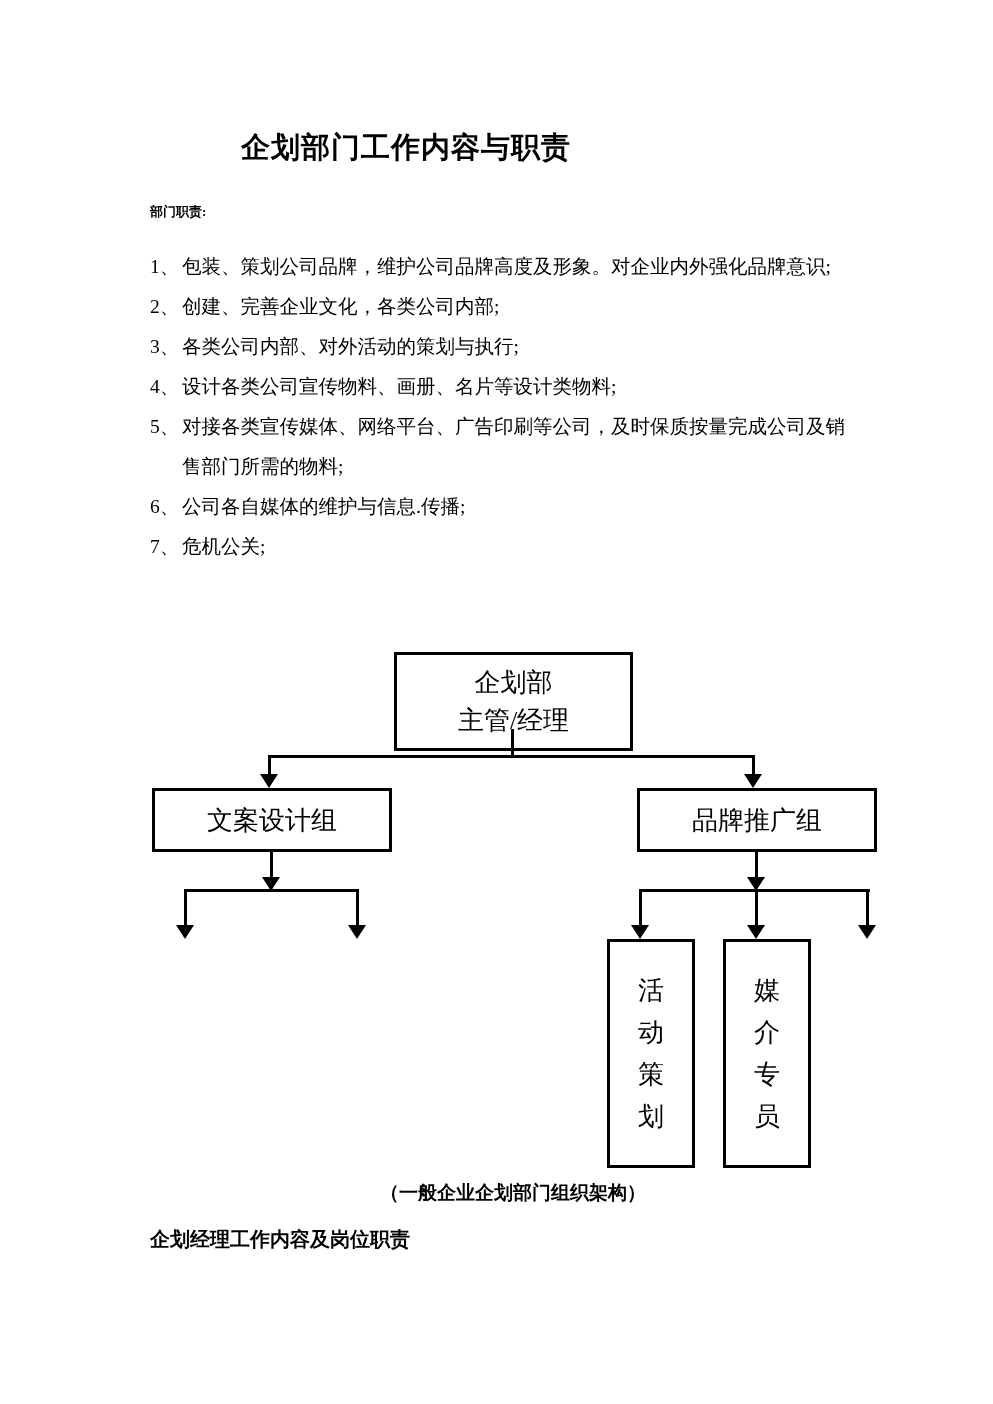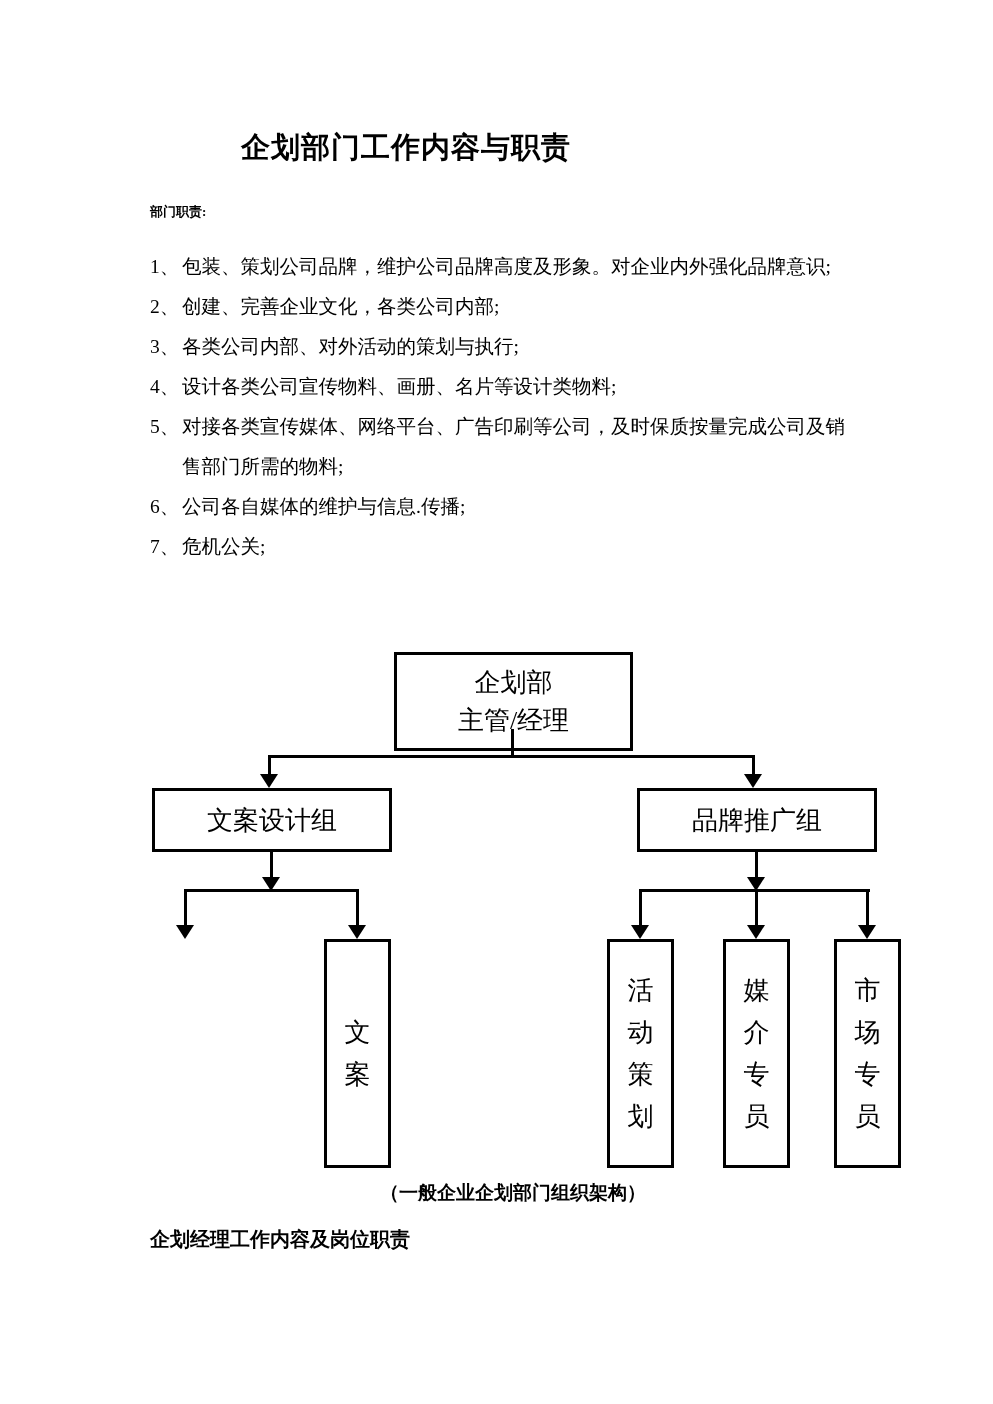--- a/index.html
+++ b/index.html
@@ -33,21 +33,21 @@
     box-sizing:border-box;
     border:3px solid #000000;
     background:#ffffff;
     display:flex;align-items:center;justify-content:center;
     text-align:center;
     font-size:26px;
   }
   .root-box{left:394px;top:652px;width:239px;height:99px;line-height:38px;}
   .group-box-left{left:152px;top:788px;width:240px;height:64px;}
   .group-box-right{left:637px;top:788px;width:240px;height:64px;}
-  .member-box{top:939px;width:67px;height:229px;}
+  .member-box{top:939px;width:88px;height:229px;}
   .member-box .vtext{
     display:inline-block;width:1.05em;
     word-break:break-all;line-height:42px;text-align:center;
   }
   .m1{left:152px;} .m2{left:324px;}
   .m3{left:607px;} .m4{left:723px;} .m5{left:834px;}
   .cline{position:absolute;background:#000000;}
   .arrow{
     position:absolute;width:0;height:0;
     border-left:9px solid transparent;
@@ -135,30 +135,24 @@
   <div class="cline" style="left:755px;top:852px;width:3px;height:28px;"></div>
   <div class="arrow" style="left:747px;top:877px;"></div>
   <div class="cline" style="left:639px;top:889px;width:231px;height:3px;"></div>
   <div class="cline" style="left:639px;top:892px;width:3px;height:36px;"></div>
   <div class="cline" style="left:755px;top:892px;width:3px;height:36px;"></div>
   <div class="cline" style="left:866px;top:892px;width:3px;height:36px;"></div>
   <div class="arrow" style="left:631px;top:925px;"></div>
   <div class="arrow" style="left:747px;top:925px;"></div>
   <div class="arrow" style="left:858px;top:925px;"></div>
 
-  <div class="obox member-box m2">
-    <span class="vtext">文案</span>
-  </div>
   <div class="obox member-box m3">
     <span class="vtext">活动策划</span>
   </div>
   <div class="obox member-box m4">
     <span class="vtext">媒介专员</span>
-  </div>
-  <div class="obox member-box m5">
-    <span class="vtext">市场专员</span>
   </div>
 
   <div class="chart-caption">（一般企业企划部门组织架构）</div>
 
   <div class="footer-heading">企划经理工作内容及岗位职责</div>
 
 </div>
 
 </body></html>

